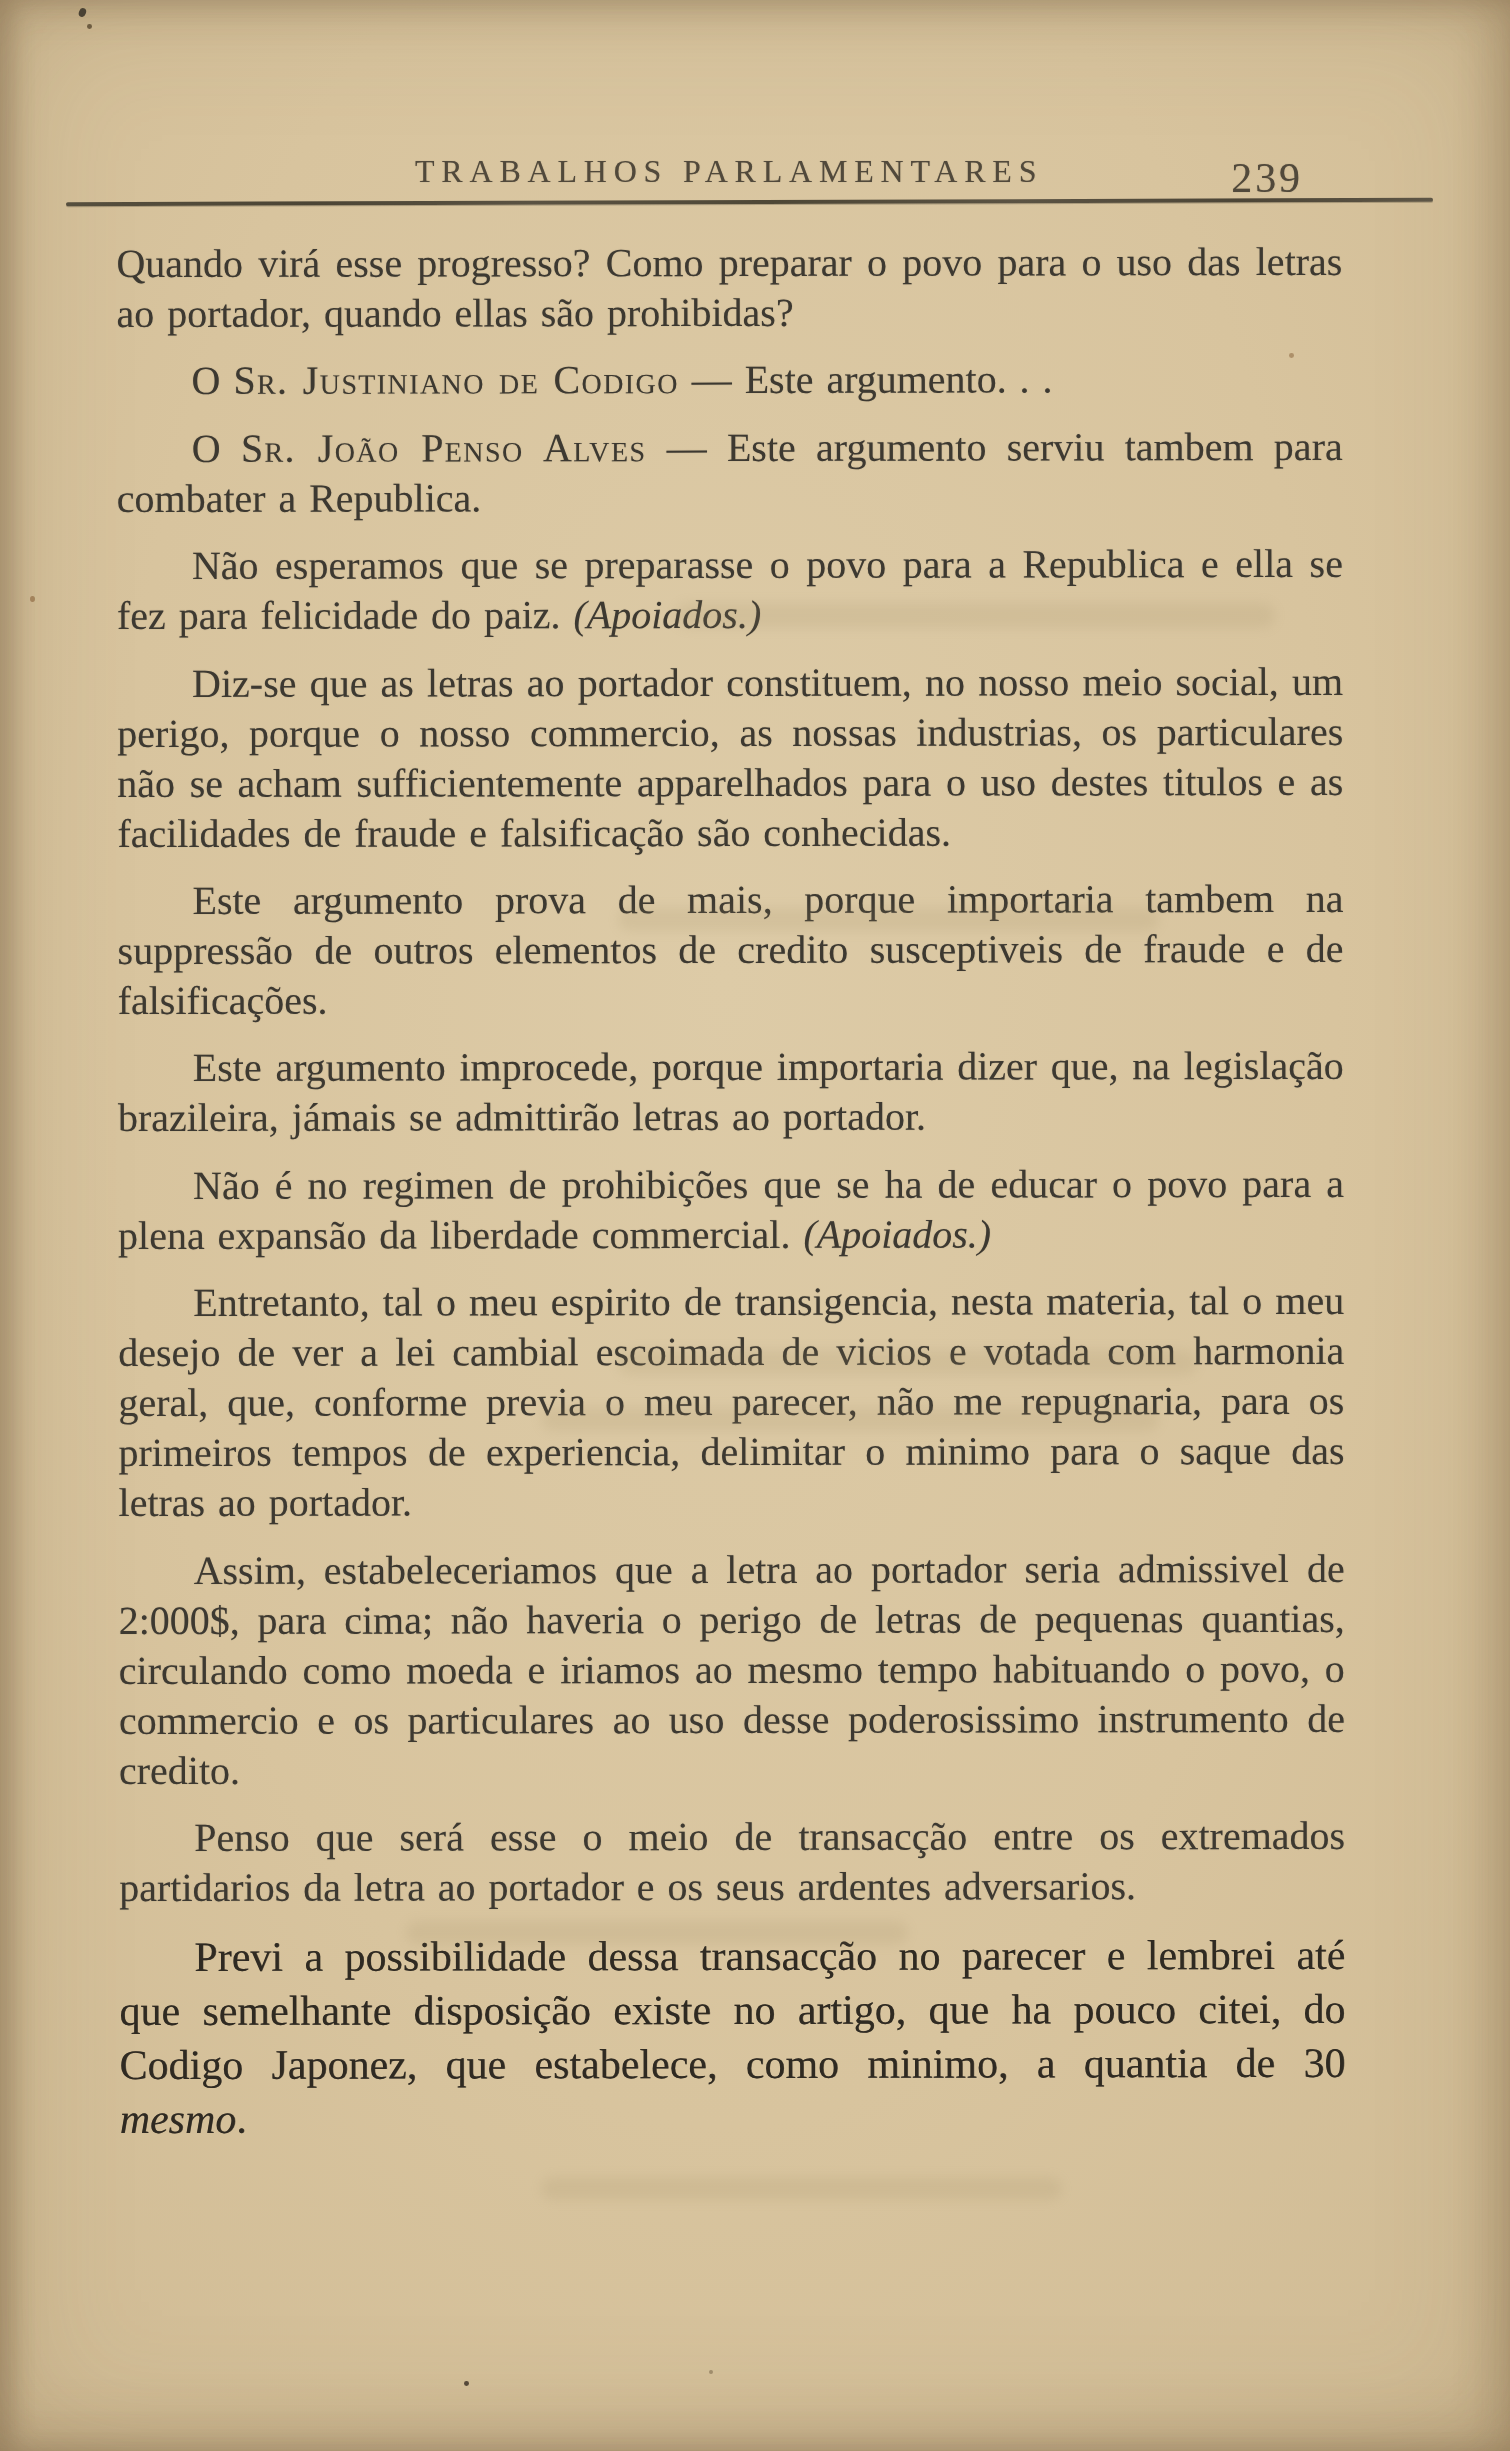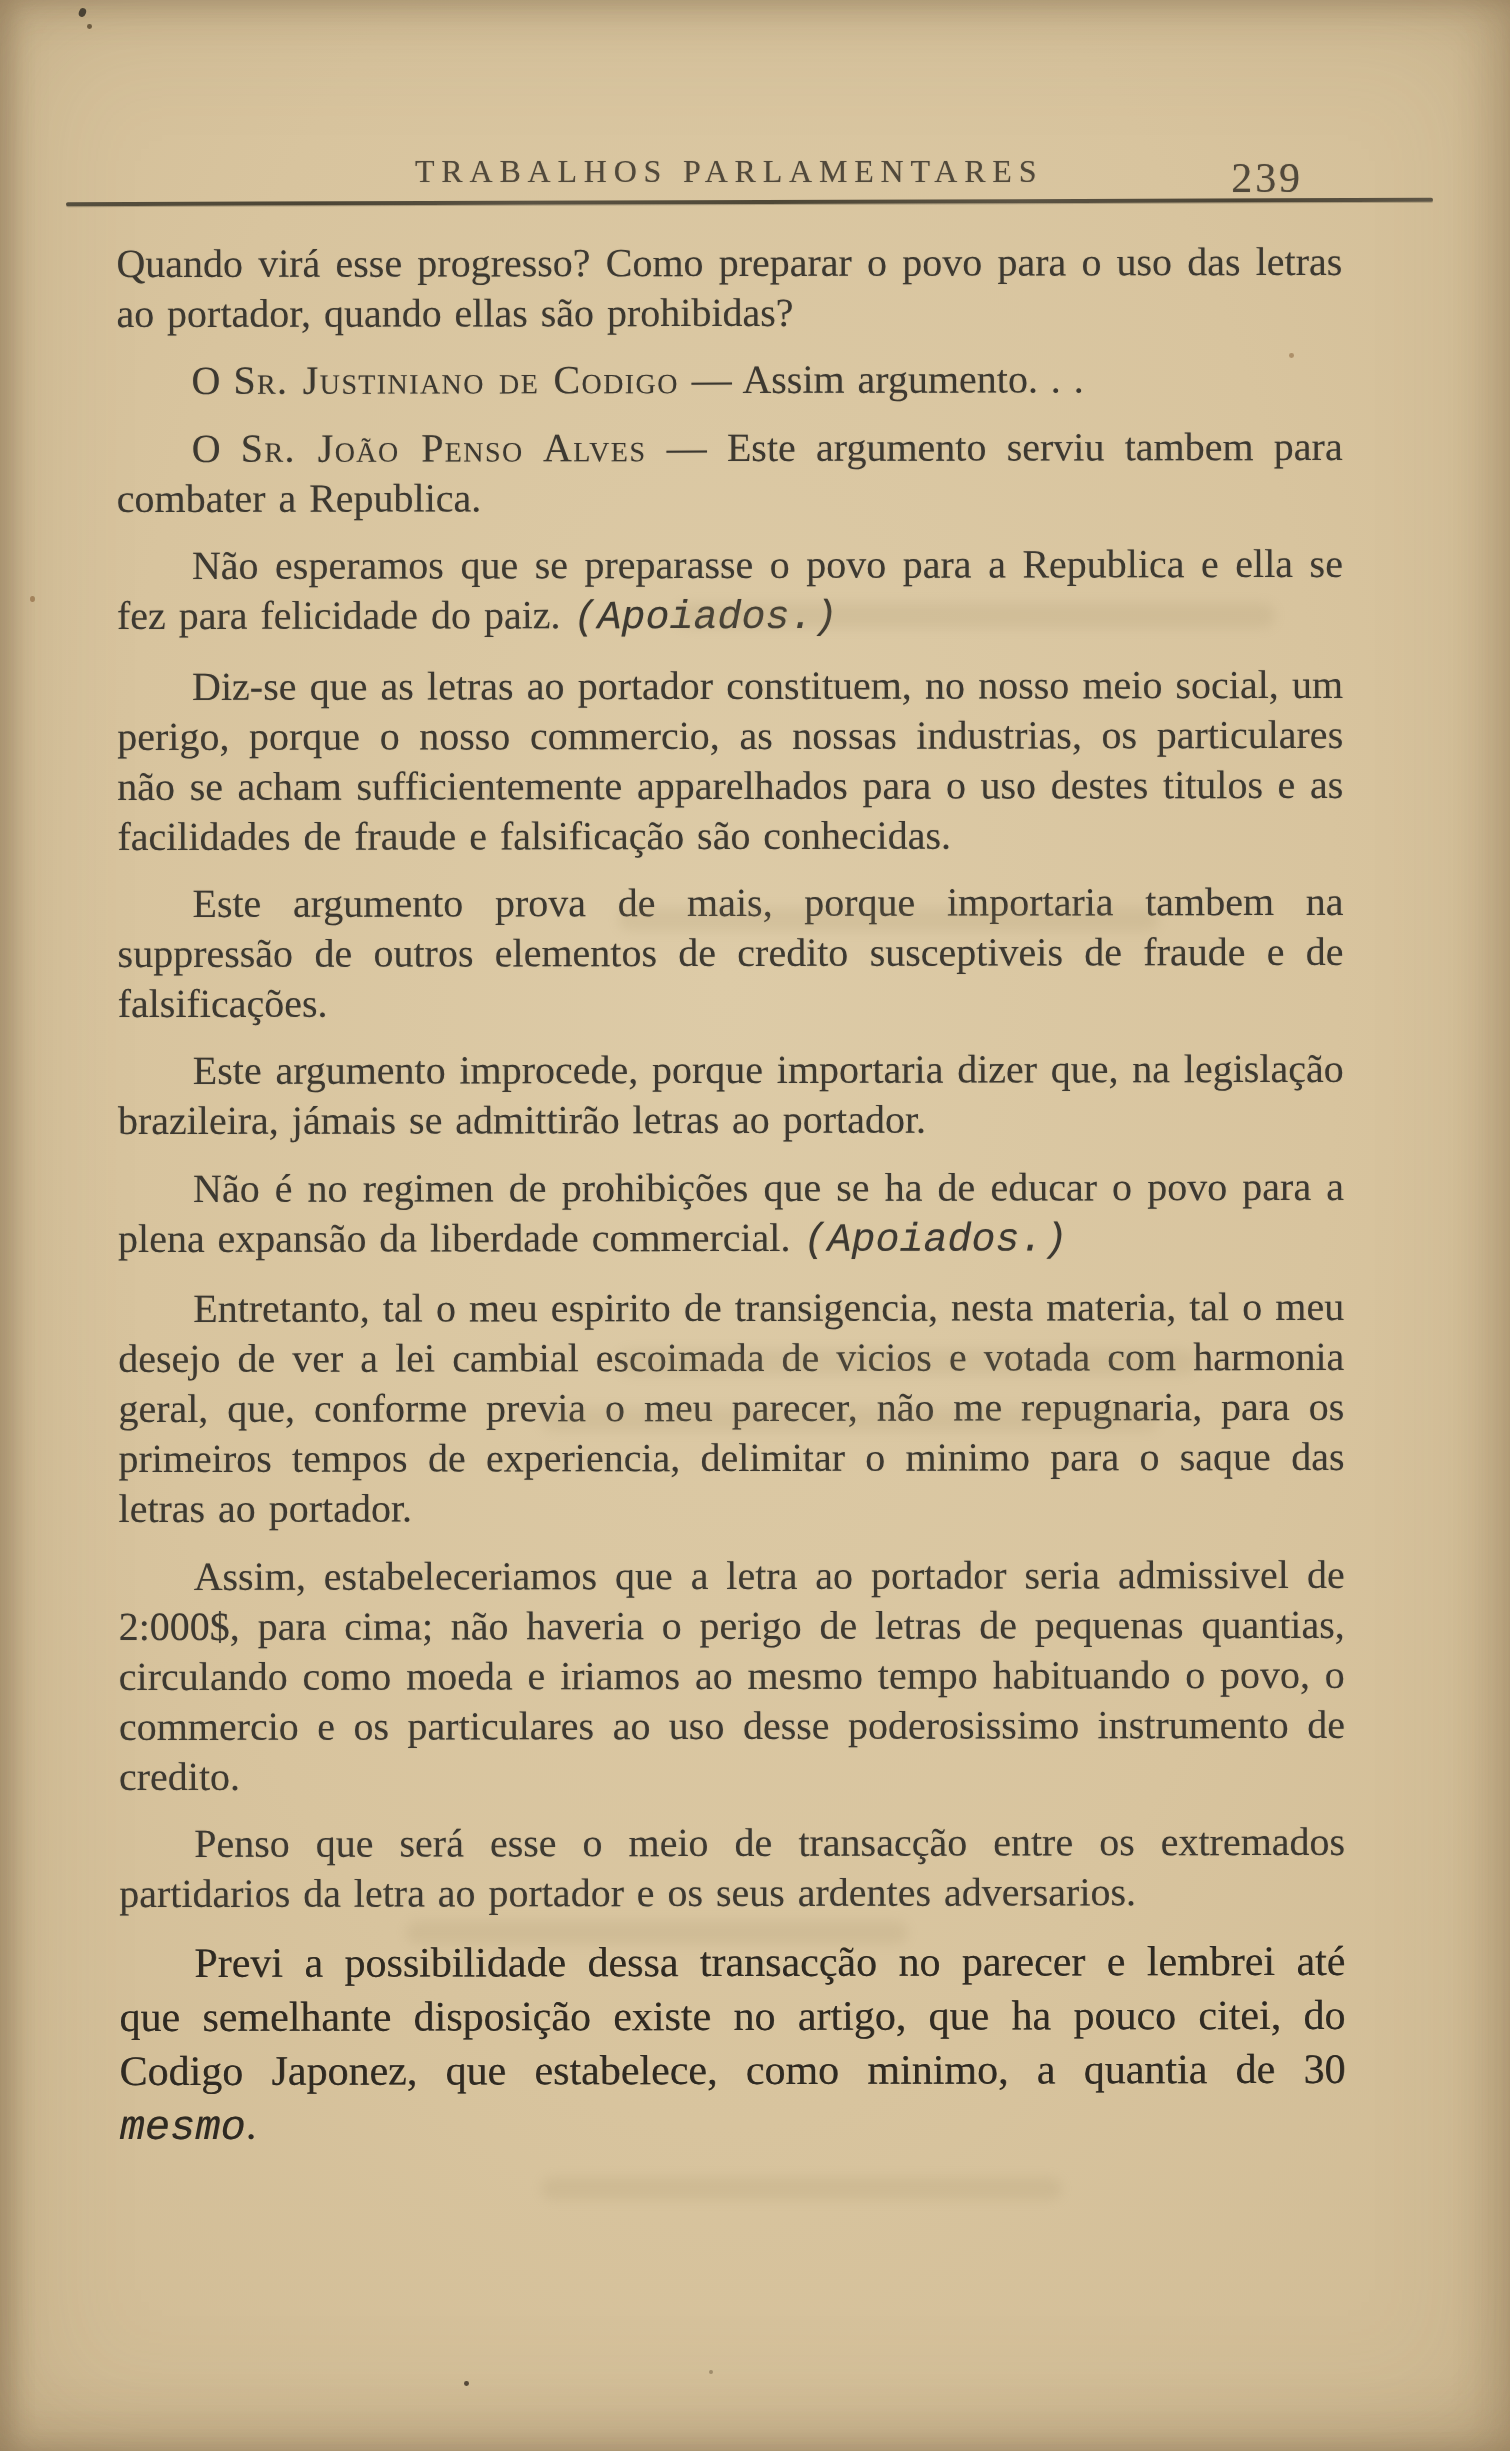--- a/index.html
+++ b/index.html
@@ -86,21 +86,21 @@
   .body-text p.large {
     font-size: 42px;
     line-height: 54px;
     color: #2f2a22;
     text-shadow: 0.4px 0 0.5px rgba(47, 42, 34, 0.6);
   }
   .smallcaps {
     font-variant: small-caps;
     letter-spacing: 1.4px;
   }
-  .italic { font-style: italic; font-family: Liberation Mono, monospace; }
+  .italic { font-style: italic; }
 
   
   .speck {
     position: absolute;
     border-radius: 50%;
   }
   .smudge {
     position: absolute;
     background: #9d8a61;
     opacity: 0.15;
@@ -115,21 +115,21 @@
 
   <div class="header">
     <span class="running-title">TRABALHOS PARLAMENTARES</span>
     <span class="page-number">239</span>
   </div>
 
   <div class="header-rule"></div>
 
   <div class="body-text">
       <p class="no-indent"><span>Quando virá esse progresso? Como preparar o povo para o uso das letras ao portador, quando ellas são prohibidas?</span></p>
-      <p class=""><span>O </span><span class="smallcaps">Sr. Justiniano de Codigo</span><span> — Assim argumento. . .</span></p>
+      <p class=""><span>O </span><span class="smallcaps">Sr. Justiniano de Codigo</span><span> — Este argumento. . .</span></p>
       <p class=""><span>O </span><span class="smallcaps">Sr. João Penso Alves</span><span> — Este argumento serviu tambem para combater a Republica.</span></p>
       <p class=""><span>Não esperamos que se preparasse o povo para a Republica e ella se fez para felicidade do paiz. </span><span class="italic">(Apoiados.)</span></p>
       <p class=""><span>Diz-se que as letras ao portador constituem, no nosso meio social, um perigo, porque o nosso commercio, as nossas industrias, os particulares não se acham sufficientemente apparelhados para o uso destes titulos e as facilidades de fraude e falsificação são conhecidas.</span></p>
       <p class=""><span>Este argumento prova de mais, porque importaria tambem na suppressão de outros elementos de credito susceptiveis de fraude e de falsificações.</span></p>
       <p class=""><span>Este argumento improcede, porque importaria dizer que, na legislação brazileira, jámais se admittirão letras ao portador.</span></p>
       <p class=""><span>Não é no regimen de prohibições que se ha de educar o povo para a plena expansão da liberdade commercial. </span><span class="italic">(Apoiados.)</span></p>
       <p class=""><span>Entretanto, tal o meu espirito de transigencia, nesta materia, tal o meu desejo de ver a lei cambial escoimada de vicios e votada com harmonia geral, que, conforme previa o meu parecer, não me repugnaria, para os primeiros tempos de experiencia, delimitar o minimo para o saque das letras ao portador.</span></p>
       <p class=""><span>Assim, estabeleceriamos que a letra ao portador seria admissivel de 2:000$, para cima; não haveria o perigo de letras de pequenas quantias, circulando como moeda e iriamos ao mesmo tempo habituando o povo, o commercio e os particulares ao uso desse poderosissimo instrumento de credito.</span></p>
       <p class=""><span>Penso que será esse o meio de transacção entre os extremados partidarios da letra ao portador e os seus ardentes adversarios.</span></p>
       <p class=" large"><span>Previ a possibilidade dessa transacção no parecer e lembrei até que semelhante disposição existe no artigo, que ha pouco citei, do Codigo Japonez, que estabelece, como minimo, a quantia de 30 </span><span class="italic">mesmo</span><span>.</span></p>

